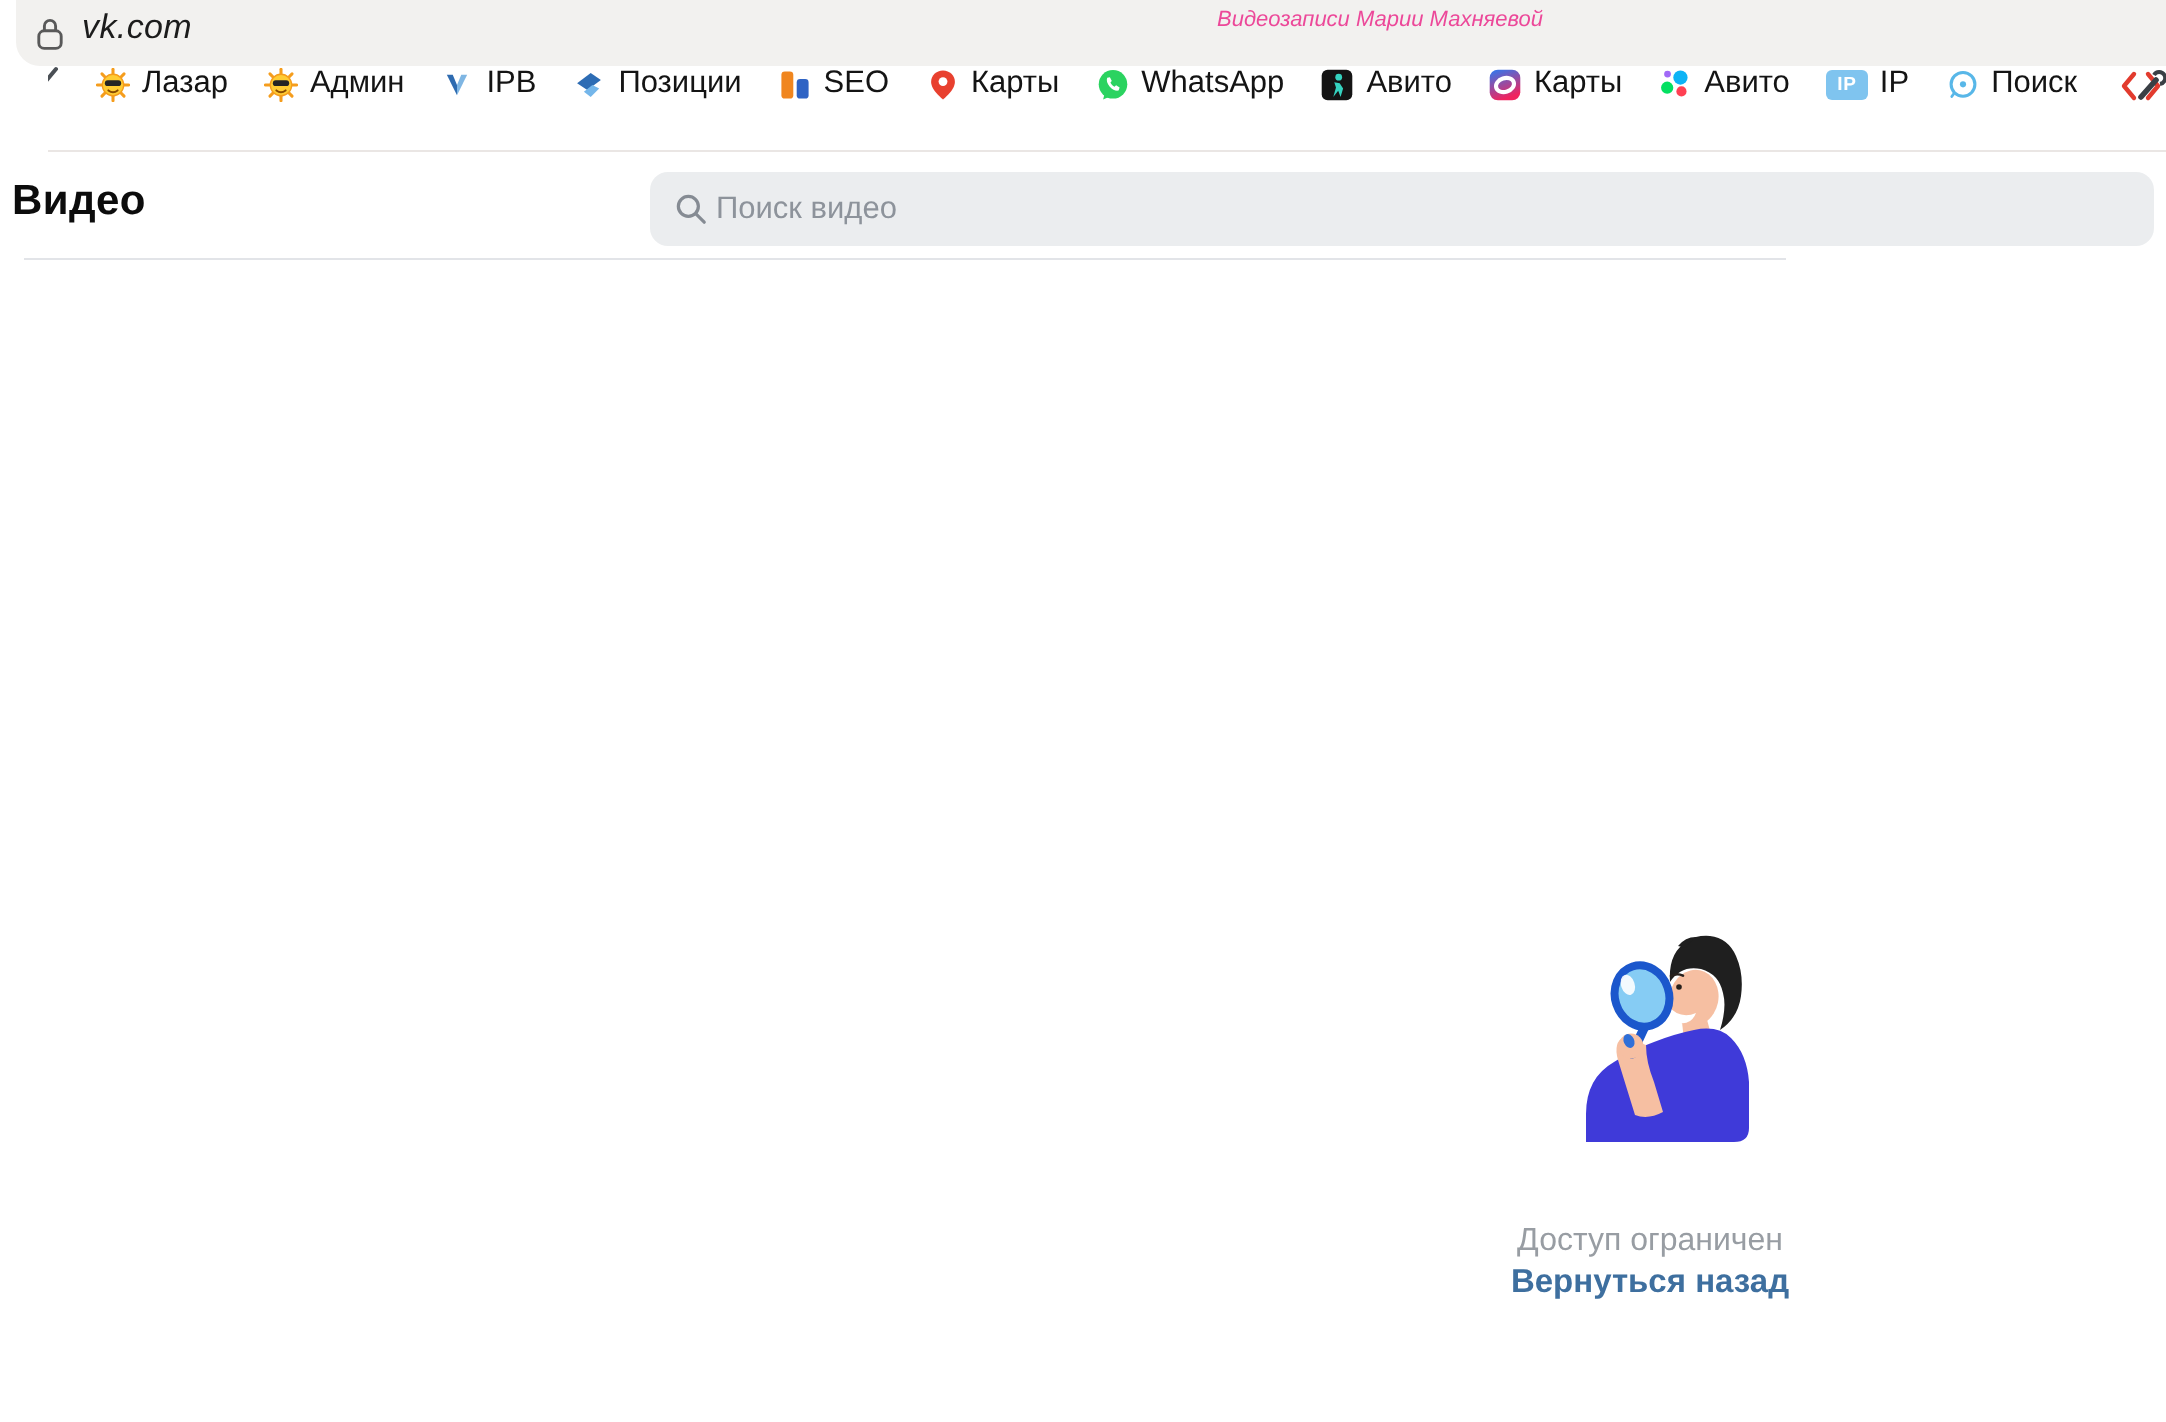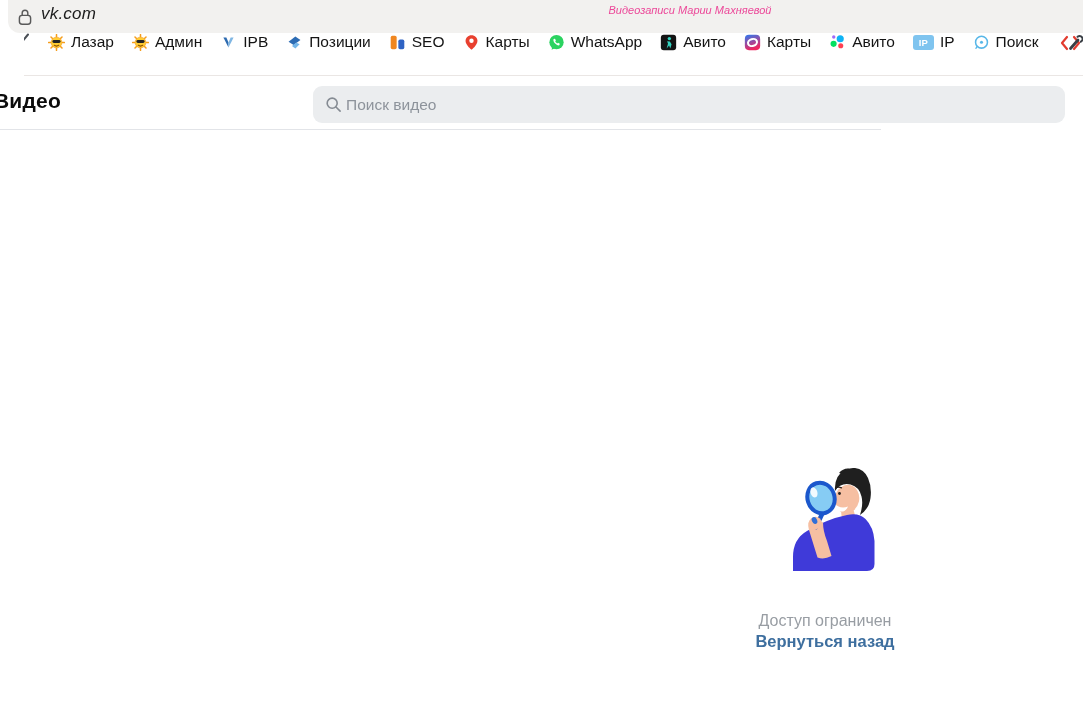--- a/index.html
+++ b/index.html
@@ -39,21 +39,21 @@
   }
   .bm-icon{width:17px;height:17px;flex:none;display:block;}
   .ip-badge{
     width:21px;height:15px;border-radius:3px;background:#7fc4ef;
     color:#fff;font-size:9.5px;font-weight:700;line-height:15px;
     text-align:center;letter-spacing:.3px;flex:none;
   }
   .bm-cut-right{flex:none;width:30px;height:20px;}
   
   .page-header{
-    position:absolute;left:0;top:76px;width:881px;height:53px;
+    position:absolute;left:12px;top:76px;width:881px;height:53px;
     background:#fff;border-bottom:1px solid #e2e4e8;
   }
   .page-heading{
     position:absolute;left:-6px;top:13px;margin:0;
     font-size:21px;font-weight:700;color:#0c0c0c;letter-spacing:.2px;
   }
   .search-pill{
     position:absolute;left:313px;top:10px;width:752px;height:37px;
     background:var(--search_bg,#ebedef);border-radius:9px;
     display:flex;align-items:center;padding:0 12px;box-sizing:border-box;gap:2px;

